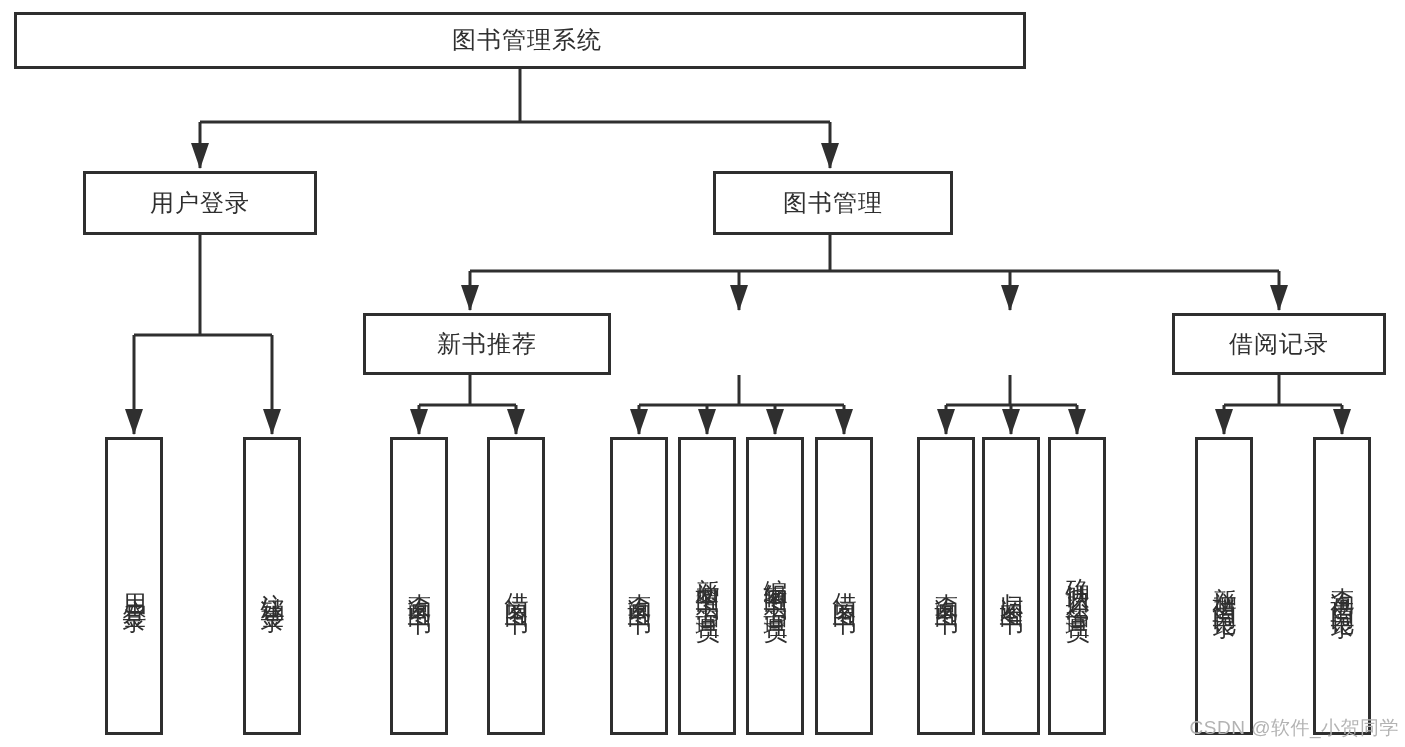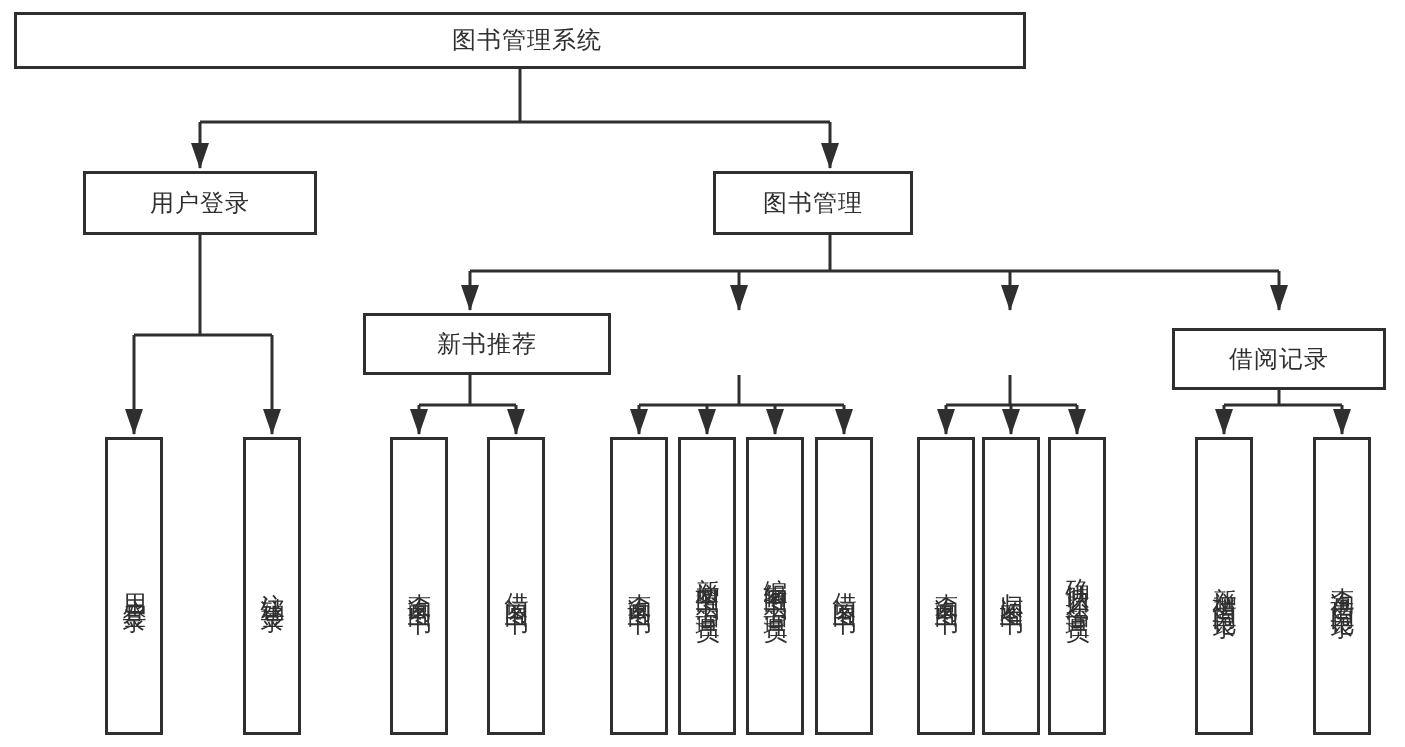--- a/index.html
+++ b/index.html
@@ -118,37 +118,38 @@
       <path d="M1279,375 V405"></path>
       <path d="M1224,405 H1342"></path>
       <line x1="1224" y1="405" x2="1224" y2="434" marker-end="url(#arrowDown)"></line>
       <line x1="1342" y1="405" x2="1342" y2="434" marker-end="url(#arrowDown)"></line>
     </g>
   </svg>
 
   <div class="node" style="left:14px; top:12px; width:1012px; height:57px;padding-left:14px;">图书管理系统</div>
 
   <div class="node" style="left:83px; top:171px; width:234px; height:64px;">用户登录</div>
-  <div class="node" style="left:713px; top:171px; width:200px; height:64px;text-align:right;">图书管理</div>
+  <div class="node" style="left:713px; top:171px; width:240px; height:64px;text-align:right;">图书管理</div>
 
   <div class="node" style="left:363px; top:313px; width:248px; height:62px;">新书推荐</div>
-  <div class="node" style="left:1172px; top:328px; width:214px; height:62px;">借阅记录</div>
+  <div class="node" style="left:1172px; top:313px; width:214px; height:62px;">借阅记录</div>
 
   <div class="node vbox" style="left:105px; top:437px; width:58px; height:298px;">用户登录</div>
   <div class="node vbox" style="left:243px; top:437px; width:58px; height:298px;">注销登录</div>
 
   <div class="node vbox" style="left:390px; top:437px; width:58px; height:298px;">查询图书</div>
   <div class="node vbox" style="left:487px; top:437px; width:58px; height:298px;">借阅图书</div>
 
   <div class="node vbox" style="left:610px; top:437px; width:58px; height:298px;">查询图书</div>
   <div class="node vbox" style="left:678px; top:437px; width:58px; height:298px;">新增图书（管理员）</div>
   <div class="node vbox" style="left:746px; top:437px; width:58px; height:298px;">编辑图书（管理员）</div>
   <div class="node vbox" style="left:815px; top:437px; width:58px; height:298px;">借阅图书</div>
 
   <div class="node vbox" style="left:917px; top:437px; width:58px; height:298px;">查询图书</div>
   <div class="node vbox" style="left:982px; top:437px; width:58px; height:298px;">归还图书</div>
   <div class="node vbox" style="left:1048px; top:437px; width:58px; height:298px;">确认归还（管理员）</div>
 
   <div class="node vbox" style="left:1195px; top:437px; width:58px; height:298px;">新增借阅记录</div>
   <div class="node vbox" style="left:1313px; top:437px; width:58px; height:298px;">查询借阅记录</div>
 
+  <div id="watermark">CSDN @软件_小贺同学</div>
 
 </div>
 
 </body></html>

